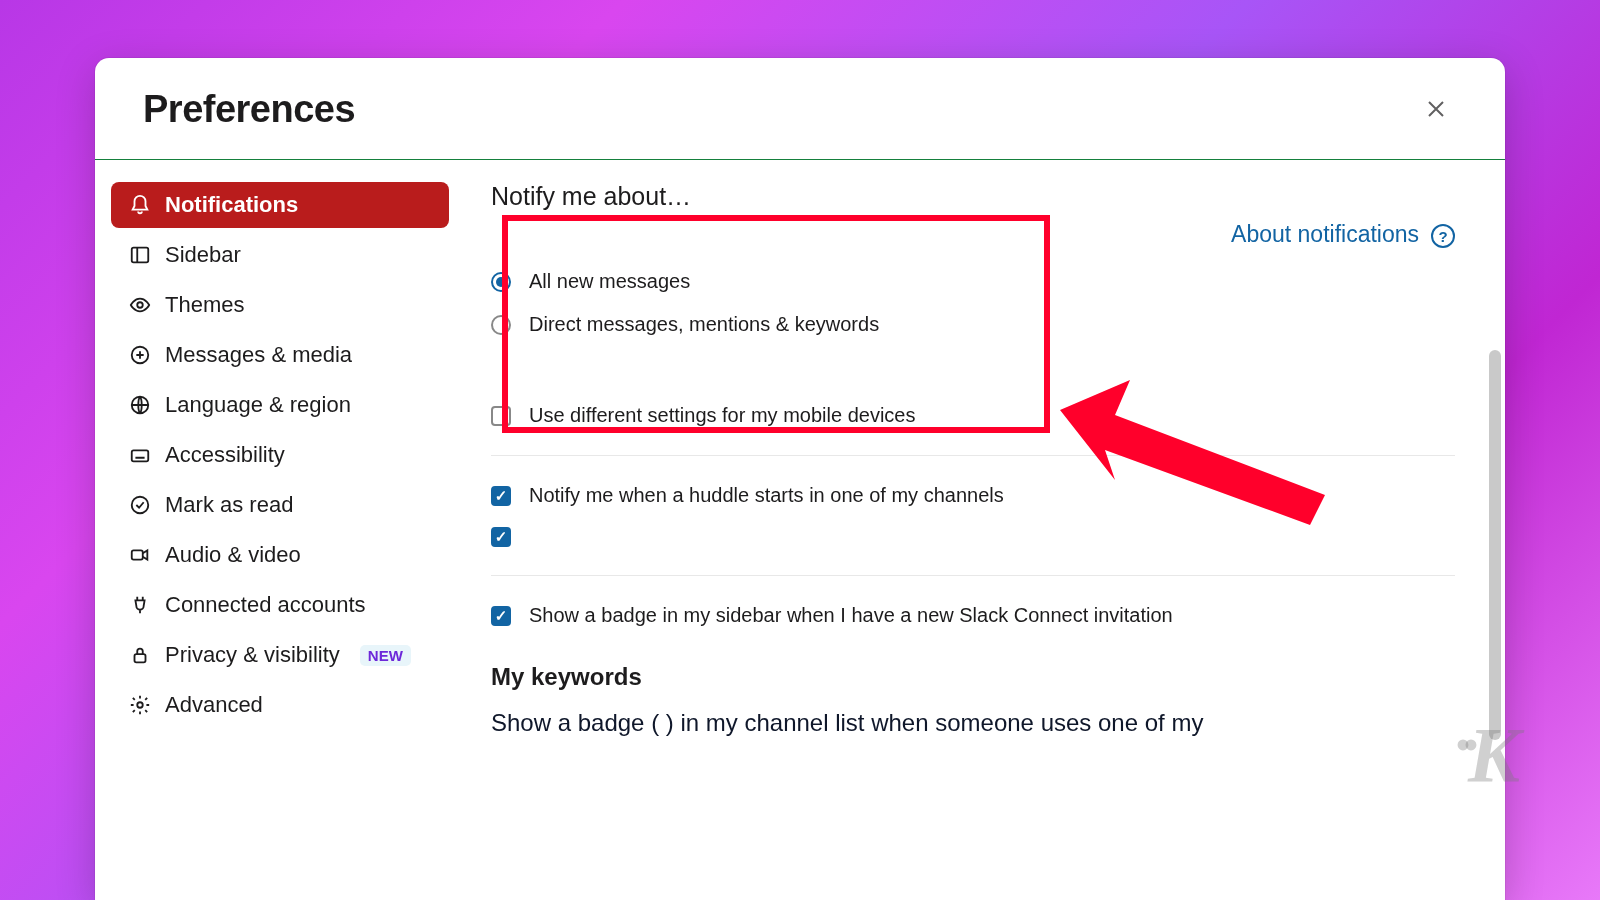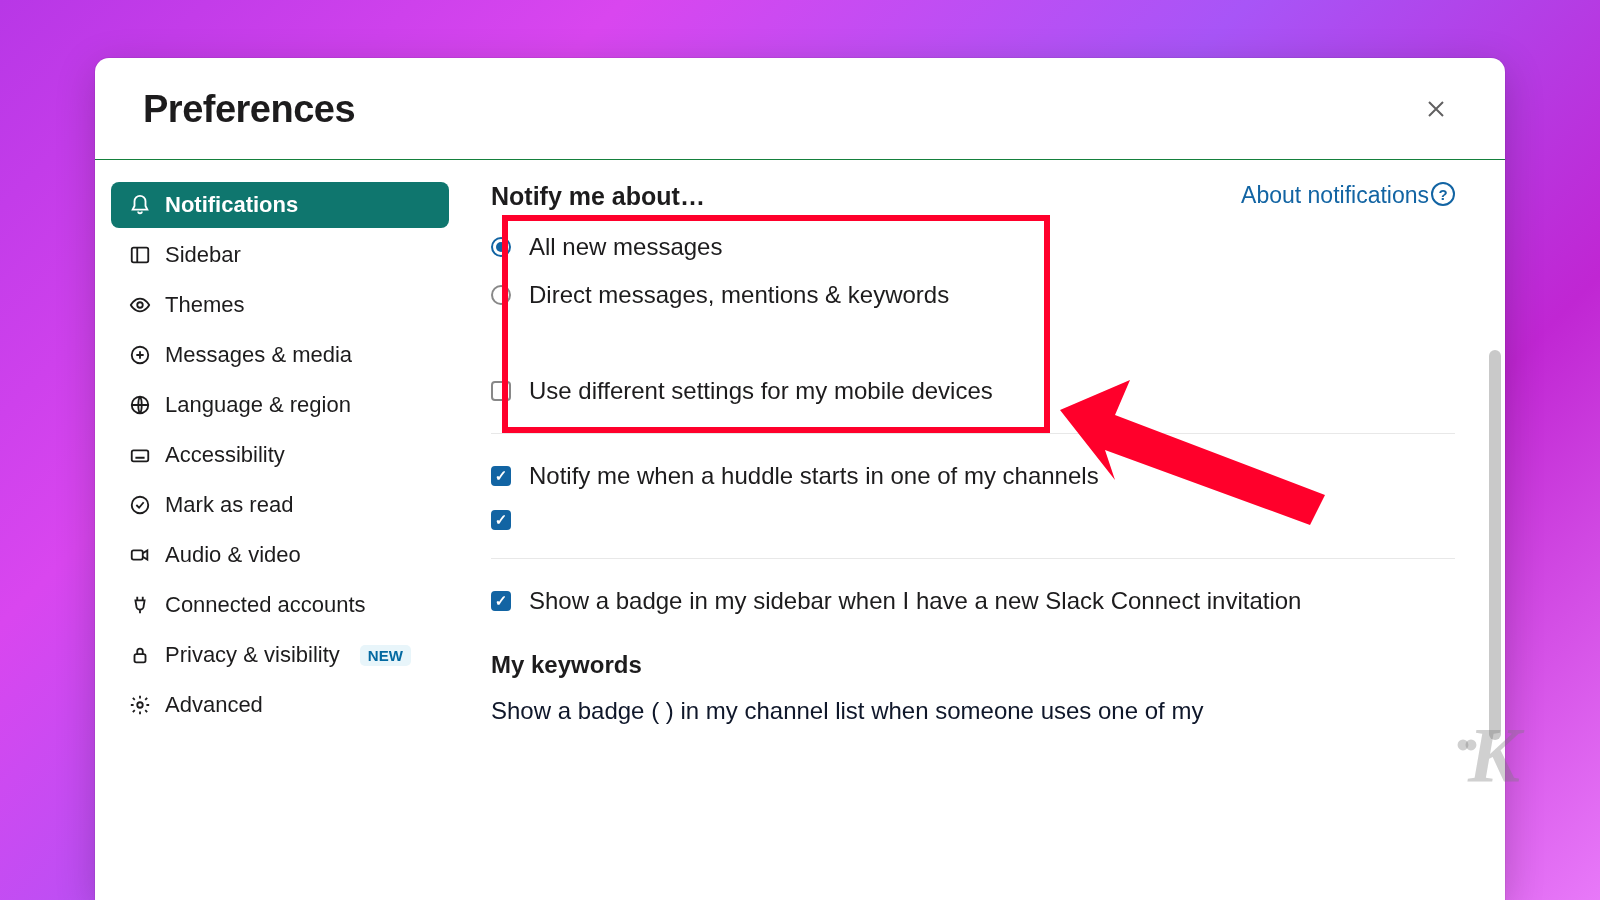--- a/index.html
+++ b/index.html
@@ -64,85 +64,86 @@
   align-items: center;
   gap: 14px;
   padding: 10px 18px;
   border-radius: 8px;
   cursor: pointer;
   color: #1d1c1d;
   font-size: 22px;
   margin-bottom: 4px;
 }
 .sidebar-item.active {
-  background: #0f766e;
+  background: #b91c1c;
   color: #fff;
   font-weight: 700;
 }
 .sidebar-item .icon {
   width: 22px;
   height: 22px;
   display: flex;
   align-items: center;
   justify-content: center;
   flex-shrink: 0;
 }
 .sidebar-item .icon svg { width: 22px; height: 22px; }
 .badge {
   font-size: 15px;
   font-weight: 700;
-  color: #0369a1;
+  color: #6d28d9;
   background: #e8f5fa;
   padding: 2px 8px;
   border-radius: 5px;
   margin-left: 6px;
 }
 .main {
   flex: 1;
   padding: 22px 50px 0 26px;
   position: relative;
   overflow-y: auto;
 }
 .main-header {
   display: flex;
   justify-content: space-between;
   align-items: flex-start;
   margin-bottom: 12px;
 }
 .section-title {
   font-size: 25px;
-  font-weight: 700;
+  font-weight: 400;
   color: #1d1c1d;
 }
 .about-link {
   color: #1264a3;
   font-size: 23px;
   display: flex;
-  align-items: flex-start;
-  gap: 2px;
+  align-items: flex-end;
+  gap: 12px;
   cursor: pointer;
+  margin-top: 39px;
 }
 .about-link .q-icon {
   width: 24px;
   height: 24px;
   border: 2px solid #1264a3;
   border-radius: 50%;
   display: flex;
   align-items: center;
   justify-content: center;
   font-size: 15px;
   font-weight: 700;
 }
 .radio-group { margin-bottom: 20px; }
 .radio-item, .check-item {
   display: flex;
   align-items: center;
   gap: 18px;
   padding: 10px 0;
-  font-size: 24px;
+  font-size: 20px;
   color: #1d1c1d;
   cursor: pointer;
 }
 .radio {
   width: 20px;
   height: 20px;
   border: 2px solid #888;
   border-radius: 50%;
   flex-shrink: 0;
   display: flex;

